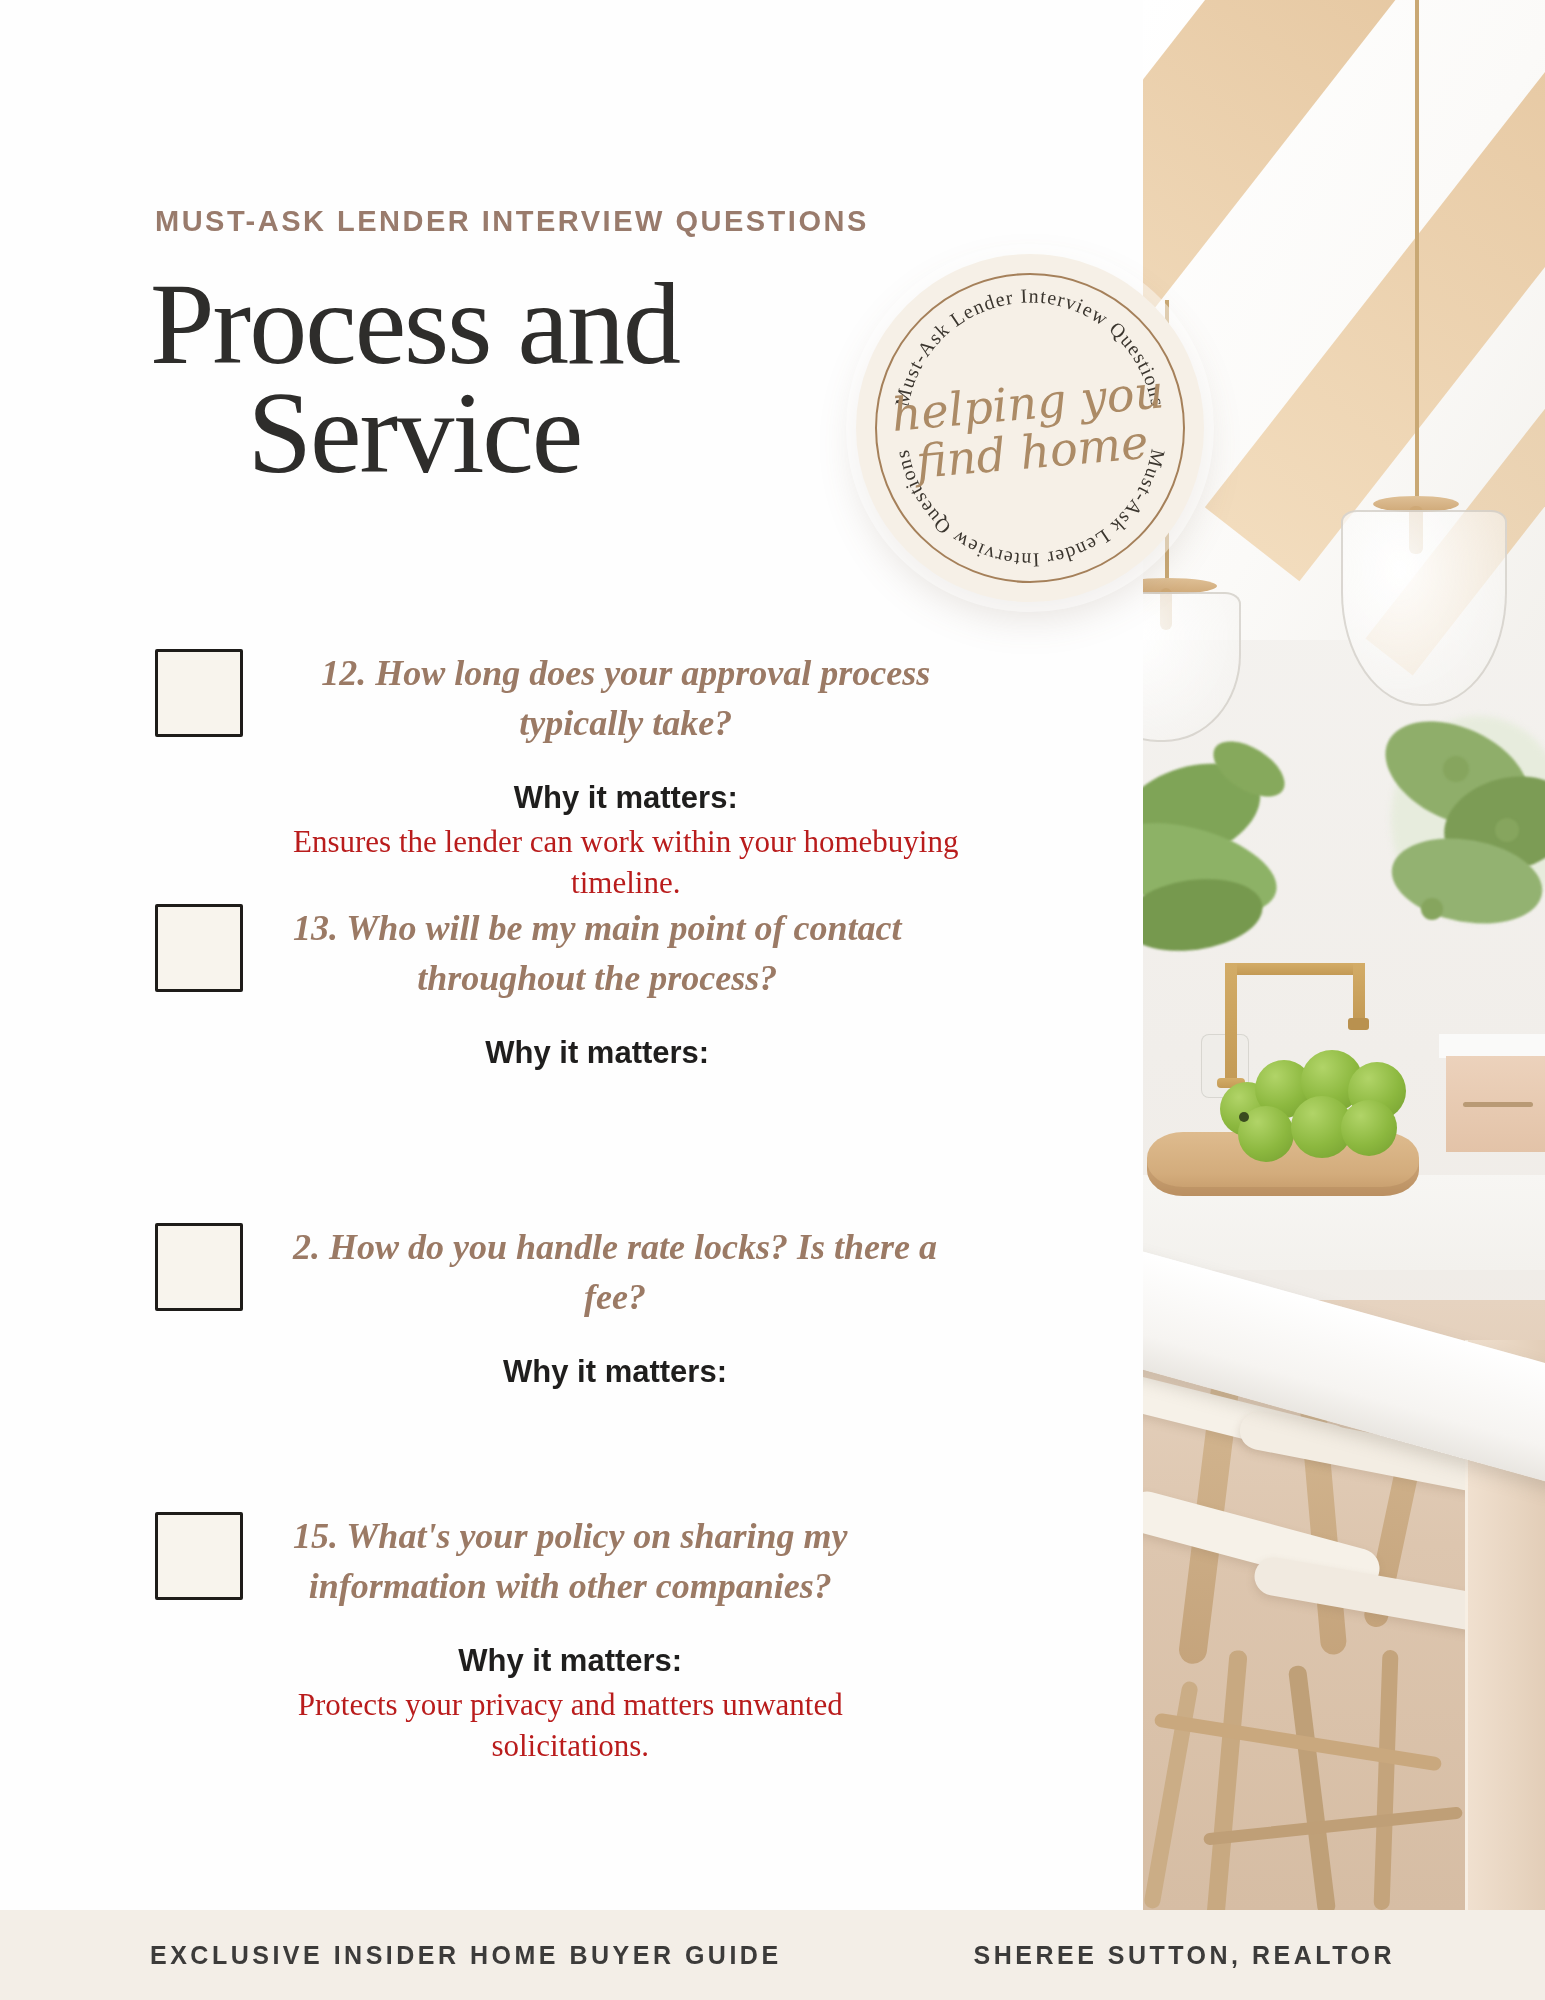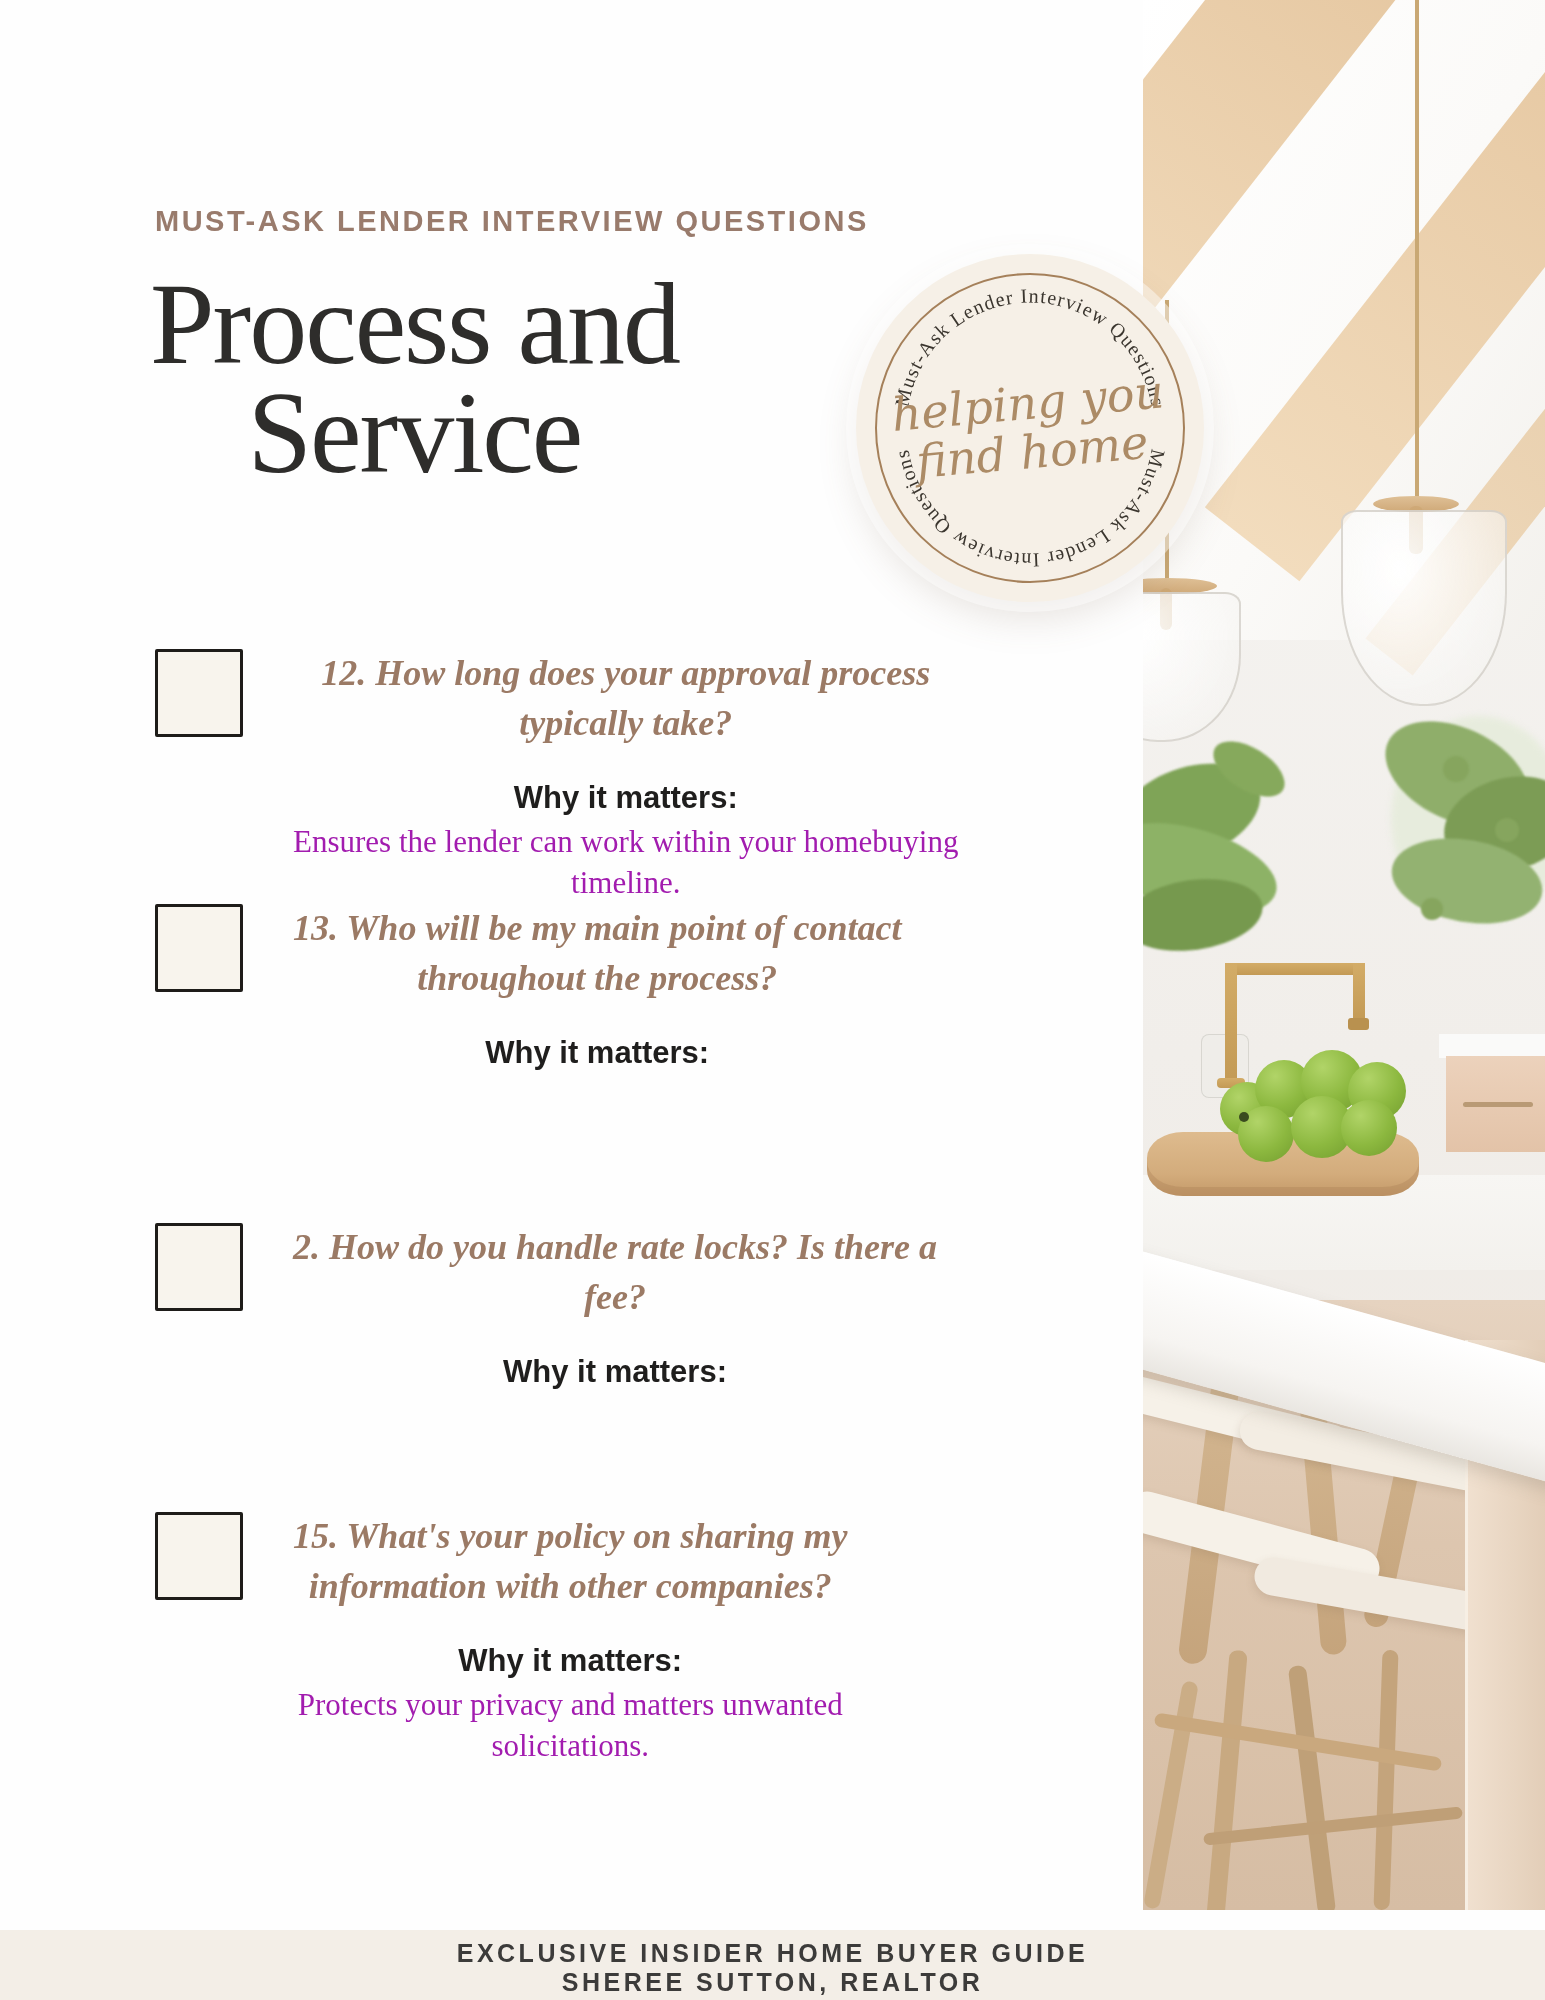--- a/index.html
+++ b/index.html
@@ -13,36 +13,36 @@
   .title{position:absolute;left:150px;top:270px;font-family:"Liberation Serif",serif;
          font-size:116px;line-height:0.94;font-weight:500;letter-spacing:-2px;color:#2e2d2b;}
 
   
   .item{position:absolute;left:155px;display:flex;gap:50px;width:950px;}
   .checkbox{width:88px;height:88px;flex:0 0 auto;background:#f8f4ed;border:3px solid #1e1c19;
             border-radius:2px;box-sizing:border-box;}
   .item-body{padding-top:0px;max-width:810px;}
   .question{font-size:36px;font-weight:700;font-style:italic;color:#9b7a65;line-height:1.38;}
   .why-label{margin-top:30px;font-size:31px;font-weight:700;color:#1f1e1d;line-height:1.3;}
-  .why-text{margin-top:2px;font-size:31px;color:#a21caf;line-height:1.35;}
+  .why-text{margin-top:2px;font-size:31px;color:#b91c1c;line-height:1.35;}
 
   
   .badge{position:absolute;left:856px;top:254px;width:348px;height:348px;border-radius:50%;
          background:#f6f0e7;box-shadow:0 0 0 10px rgba(255,255,255,0.45),0 16px 38px rgba(120,100,80,0.18);}
   .badge-ring{position:absolute;inset:19px;border:2px solid #a5805a;border-radius:50%;}
   .badge-arcs{position:absolute;inset:0;}
   .badge-arcs text{font-family:"Liberation Serif",serif;font-size:20px;letter-spacing:1.2px;fill:#3b362f;}
   .badge-script{position:absolute;inset:0;display:flex;flex-direction:column;align-items:center;
                 justify-content:center;transform:rotate(-5deg);font-family:"DejaVu Serif",serif;
                 font-style:italic;font-size:46px;color:#ac8b66;line-height:1.06;}
 
   
-  .footer{position:absolute;left:0;bottom:0;width:100%;height:70px;background:#f3eee7;
+  .footer{position:absolute;left:0;bottom:0;width:100%;height:90px;background:#f3eee7;
           display:flex;align-items:center;justify-content:space-between;box-sizing:border-box;
-          padding:9px 150px;flex-direction:column;}
+          padding:9px 150px;}
   .footer span{font-size:25px;font-weight:600;letter-spacing:3.5px;color:#3c3b3a;}
 
   
   .photo{position:absolute;left:1143px;top:0;width:402px;height:1910px;overflow:hidden;
          background:linear-gradient(180deg,#f8f7f5 0%,#f4f2ef 30%,#f1eeea 55%,#efebe6 78%,#ece7e1 100%);}
   .photo *{position:absolute;}
   .wall-bright{left:0;top:0;width:402px;height:640px;
                background:linear-gradient(120deg,#ffffff 0%,#fbfaf8 55%,#f3f1ed 100%);}
   .beam{background:linear-gradient(90deg,#f2dcbd,#e6c8a2);}
   .beam-a{left:-240px;top:75px;width:560px;height:150px;transform:rotate(-52deg);}

